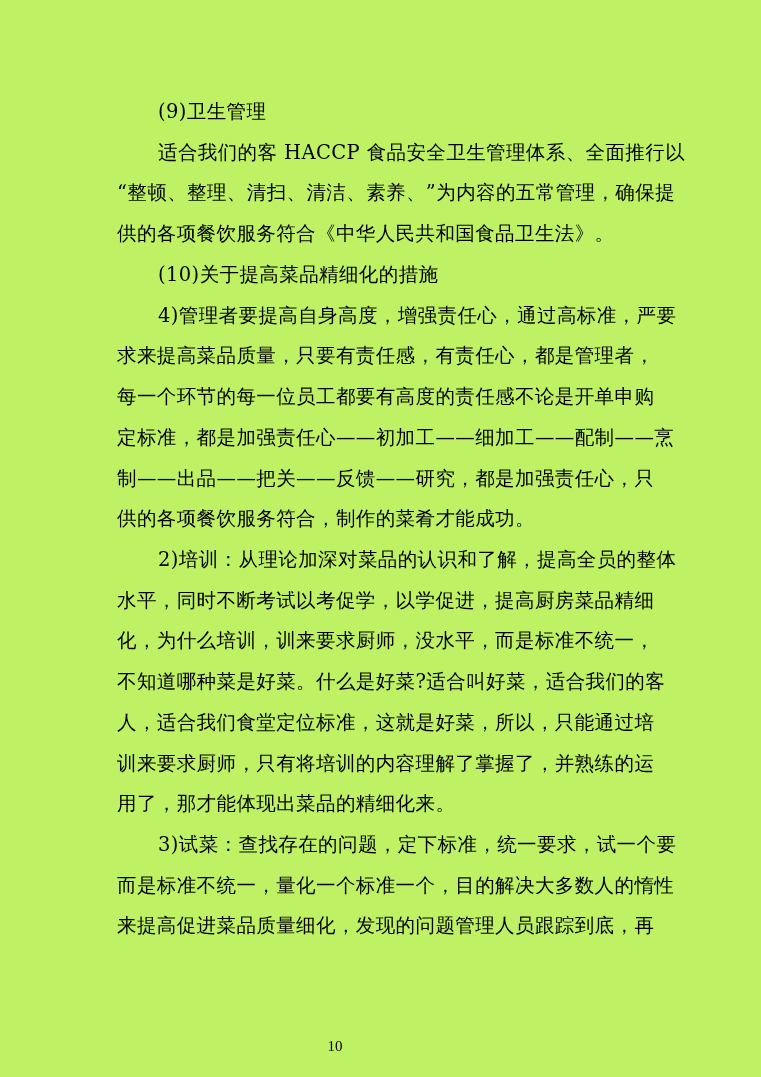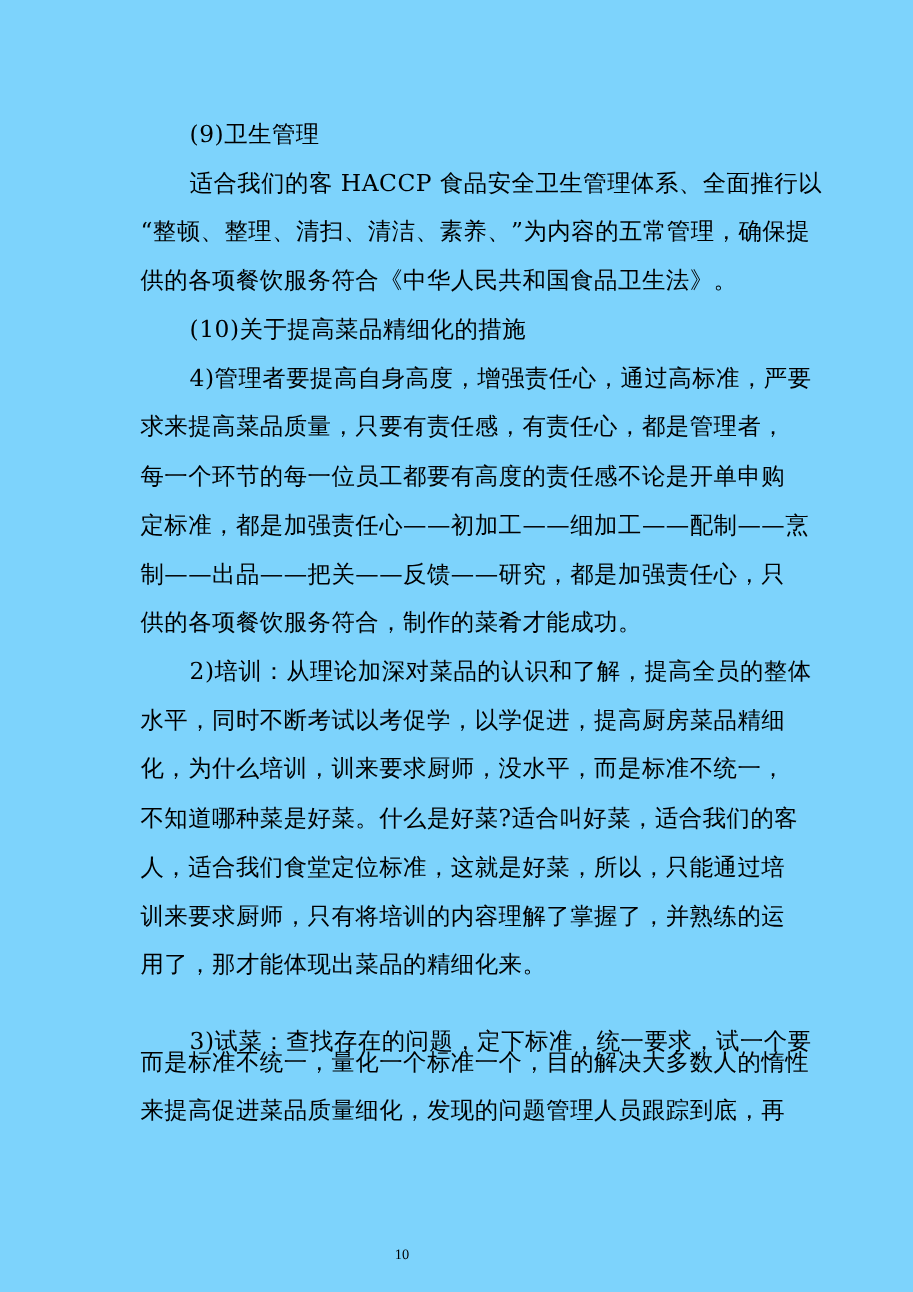--- a/index.html
+++ b/index.html
@@ -13,21 +13,21 @@
       position: relative;
       overflow: hidden;
       font-family: "DejaVu Serif", "Liberation Serif", serif;
       color: #000000;
     }
     .page {
       position: absolute;
       left: 0; top: 0;
       width: 761px;
       height: 1077px;
-      background: #7dd3fc;
+      background: #bef264;
     }
     .body-text {
       position: absolute;
       left: 117px;
       top: 96px;
       width: 530px;
     }
     .line {
       position: absolute;
       left: 0;
@@ -37,21 +37,21 @@
       white-space: nowrap;
       letter-spacing: 0.4px;
     }
     .line.indent { left: 41px; }
     .page-number {
       position: absolute;
       left: 0;
       width: 670px;
       top: 1038px;
       text-align: center;
-      font-size: 12px;
+      font-size: 15px;
       font-family: "Liberation Serif", serif;
     }
   </style>
 </head>
 <body>
 
 <div class="page">
   <div class="body-text">
     <div class="line indent" style="top:0px">(9)卫生管理</div>
     <div class="line indent" style="top:41px">适合我们的客 HACCP 食品安全卫生管理体系、全面推行以</div>
@@ -64,18 +64,18 @@
     <div class="line" style="top:326px">定标准，都是加强责任心——初加工——细加工——配制——烹</div>
     <div class="line" style="top:367px">制——出品——把关——反馈——研究，都是加强责任心，只</div>
     <div class="line" style="top:407px">供的各项餐饮服务符合，制作的菜肴才能成功。</div>
     <div class="line indent" style="top:448px">2)培训：从理论加深对菜品的认识和了解，提高全员的整体</div>
     <div class="line" style="top:489px">水平，同时不断考试以考促学，以学促进，提高厨房菜品精细</div>
     <div class="line" style="top:529px">化，为什么培训，训来要求厨师，没水平，而是标准不统一，</div>
     <div class="line" style="top:570px">不知道哪种菜是好菜。什么是好菜?适合叫好菜，适合我们的客</div>
     <div class="line" style="top:611px">人，适合我们食堂定位标准，这就是好菜，所以，只能通过培</div>
     <div class="line" style="top:652px">训来要求厨师，只有将培训的内容理解了掌握了，并熟练的运</div>
     <div class="line" style="top:692px">用了，那才能体现出菜品的精细化来。</div>
-    <div class="line indent" style="top:756px">3)试菜：查找存在的问题，定下标准，统一要求，试一个要</div>
+    <div class="line indent" style="top:733px">3)试菜：查找存在的问题，定下标准，统一要求，试一个要</div>
     <div class="line" style="top:774px">而是标准不统一，量化一个标准一个，目的解决大多数人的惰性</div>
     <div class="line" style="top:814px">来提高促进菜品质量细化，发现的问题管理人员跟踪到底，再</div>
   </div>
   <div class="page-number">10</div>
 </div>
 
 </body></html>

